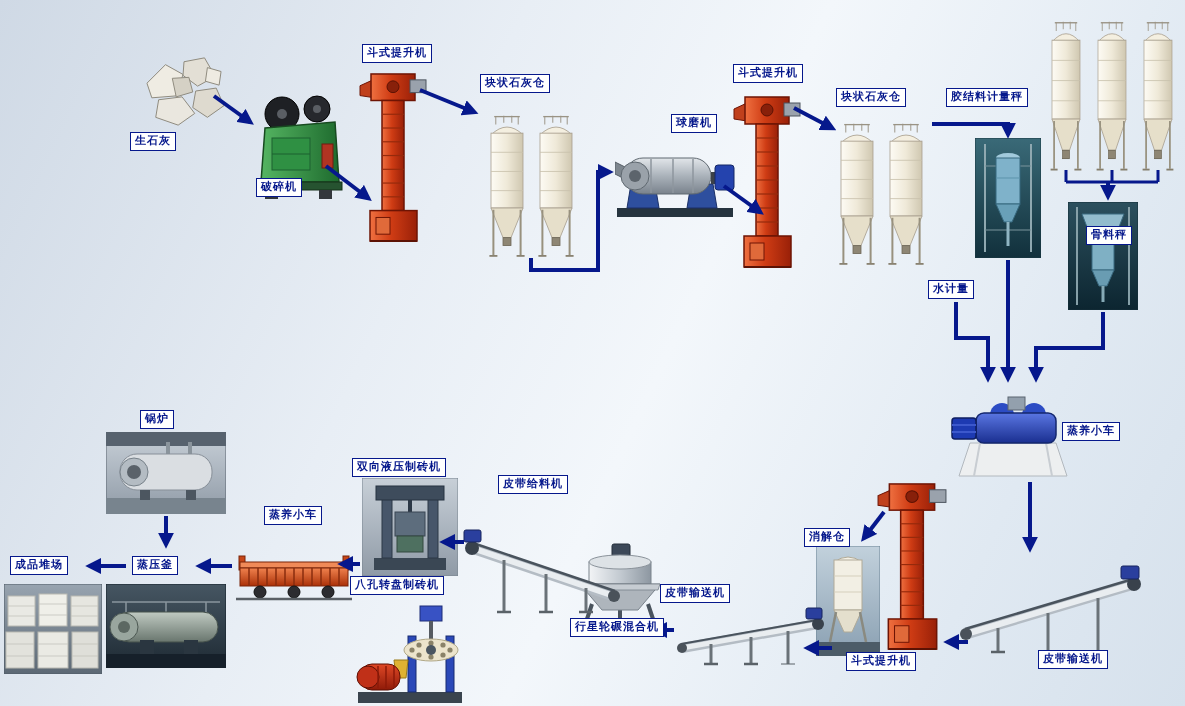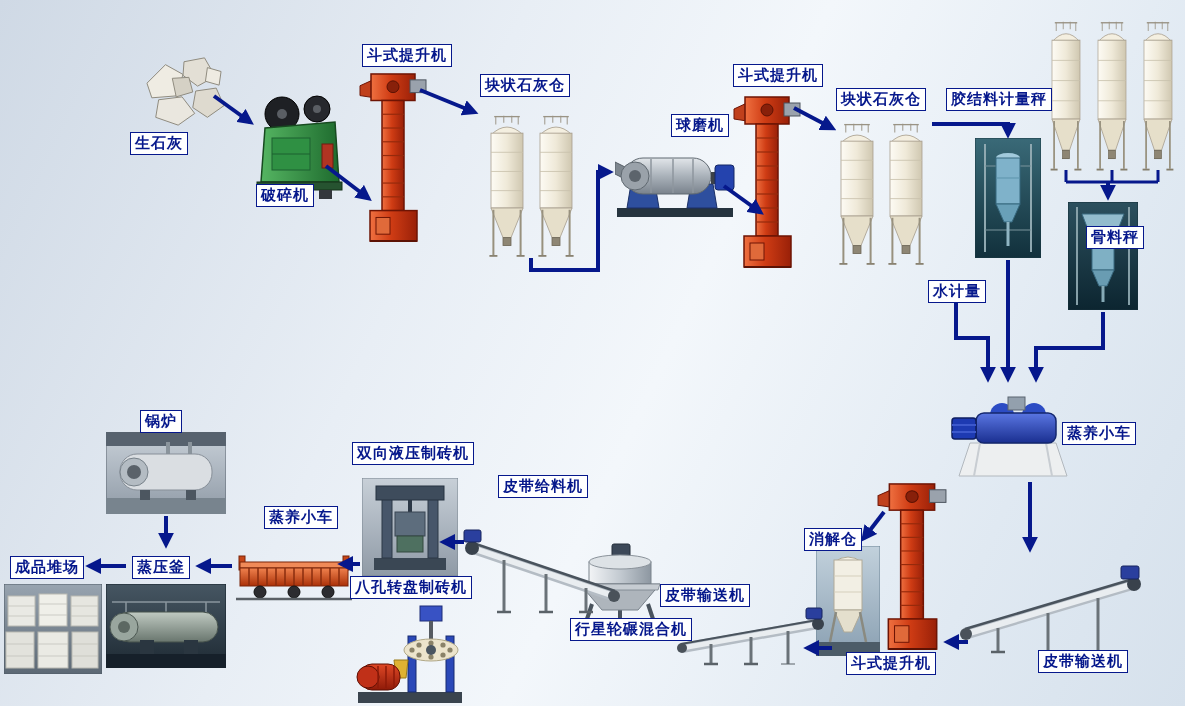--- a/index.html
+++ b/index.html
@@ -10,21 +10,21 @@
     font-family:"DejaVu Sans","Liberation Sans",sans-serif;
   }
   .eq{position:absolute;z-index:1}
   .arrows{position:absolute;left:0;top:0;z-index:5;pointer-events:none}
   .flow{fill:none;stroke:var(--arrow,#06188c);stroke-width:4;marker-end:url(#ah);stroke-linejoin:miter}
   .flow2{fill:none;stroke:var(--arrow,#06188c);stroke-width:3}
   .ahp{fill:var(--arrow,#06188c)}
   .lbl{
     position:absolute;z-index:10;background:var(--label-bg,#ffffff);
     border:1.5px solid var(--label-border,#06188c);color:var(--label-text,#06188c);
-    font-size:15px;font-weight:bold;line-height:1.15;padding:2px 4px;
+    font-size:11px;font-weight:bold;line-height:1.15;padding:2px 4px;
     white-space:nowrap;letter-spacing:1px;
   }
 </style>
 </head>
 <body>
 
 <div id="stage">
 
   <svg width="0" height="0" style="position:absolute" aria-hidden="true">
     <defs>
@@ -491,36 +491,36 @@
     <path class="flow" d="M832,648 L808,648"></path>
     <path class="flow" d="M674,630 L656,630"></path>
     <path class="flow" d="M464,542 L444,542"></path>
     <path class="flow" d="M360,564 L342,564"></path>
     <path class="flow" d="M232,566 L200,566"></path>
     <path class="flow" d="M126,566 L90,566"></path>
     <path class="flow" d="M166,516 L166,544"></path>
   </svg>
 
   <div class="lbl" style="left:130px;top:132px">生石灰</div>
-  <div class="lbl" style="left:256px;top:184px">破碎机</div>
+  <div class="lbl" style="left:256px;top:178px">破碎机</div>
   <div class="lbl" style="left:362px;top:44px">斗式提升机</div>
   <div class="lbl" style="left:480px;top:74px">块状石灰仓</div>
   <div class="lbl" style="left:671px;top:114px">球磨机</div>
   <div class="lbl" style="left:733px;top:64px">斗式提升机</div>
   <div class="lbl" style="left:836px;top:88px">块状石灰仓</div>
   <div class="lbl" style="left:946px;top:88px">胶结料计量秤</div>
   <div class="lbl" style="left:1086px;top:226px">骨料秤</div>
   <div class="lbl" style="left:928px;top:280px">水计量</div>
   <div class="lbl" style="left:1062px;top:422px">蒸养小车</div>
   <div class="lbl" style="left:804px;top:528px">消解仓</div>
   <div class="lbl" style="left:846px;top:652px">斗式提升机</div>
   <div class="lbl" style="left:1038px;top:650px">皮带输送机</div>
   <div class="lbl" style="left:660px;top:584px">皮带输送机</div>
   <div class="lbl" style="left:498px;top:475px">皮带给料机</div>
   <div class="lbl" style="left:570px;top:618px">行星轮碾混合机</div>
-  <div class="lbl" style="left:352px;top:442px">双向液压制砖机</div>
+  <div class="lbl" style="left:352px;top:458px">双向液压制砖机</div>
   <div class="lbl" style="left:350px;top:576px">八孔转盘制砖机</div>
   <div class="lbl" style="left:264px;top:506px">蒸养小车</div>
   <div class="lbl" style="left:132px;top:556px">蒸压釜</div>
   <div class="lbl" style="left:140px;top:410px">锅炉</div>
   <div class="lbl" style="left:10px;top:556px">成品堆场</div>
 
 </div>
 
 </body></html>

